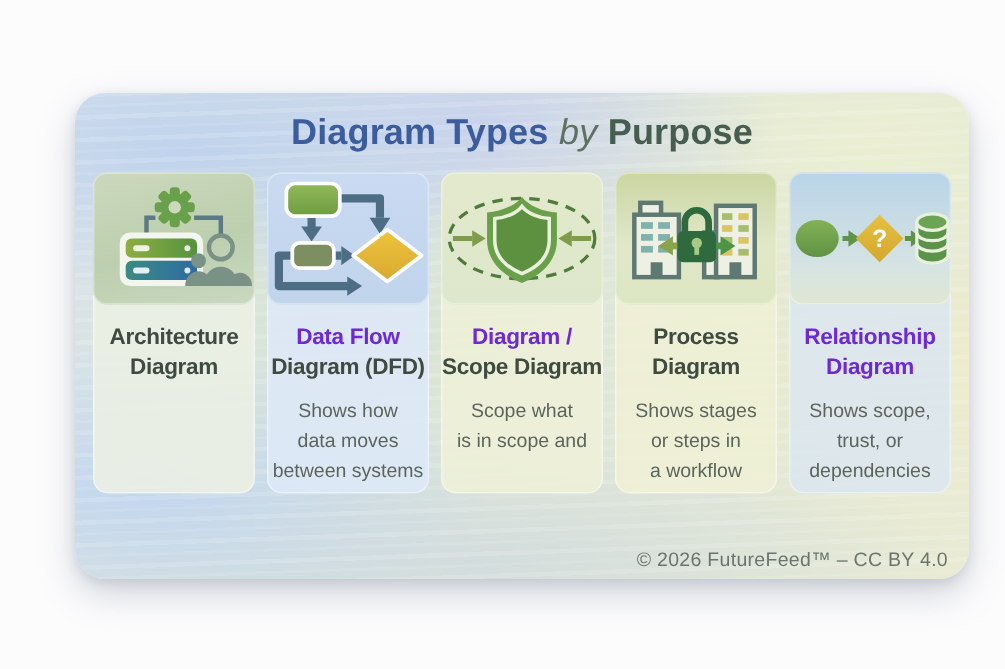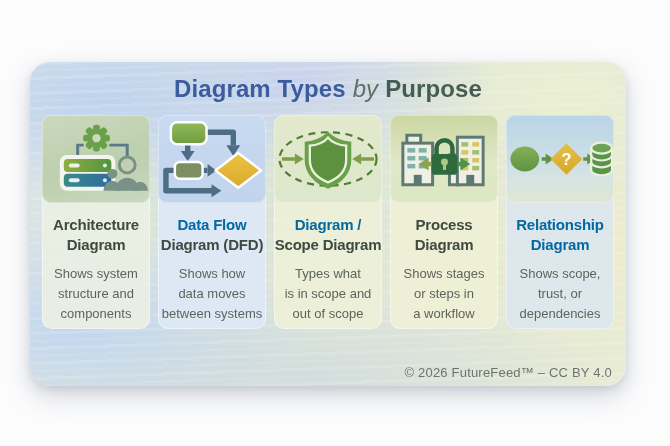--- a/index.html
+++ b/index.html
@@ -2,21 +2,21 @@
 <html><head>
 <meta charset="utf-8">
 <style>
   html,body{margin:0;padding:0;}
   body{
     width:670px;height:446px;position:relative;overflow:hidden;
     background:#fcfcfd;
     font-family:"Liberation Sans",sans-serif;
   }
   .card{
-    position:absolute;left:30px;top:62px;width:596px;height:324px;
+    position:absolute;left:50px;top:62px;width:596px;height:324px;
     border-radius:20px;overflow:hidden;
     background:
       radial-gradient(55% 42% at 12% 12%, rgba(186,208,238,0.85), rgba(186,208,238,0) 70%),
       radial-gradient(48% 40% at 45% 6%,  rgba(197,207,240,0.80), rgba(197,207,240,0) 70%),
       radial-gradient(55% 45% at 90% 10%, rgba(236,239,209,0.95), rgba(236,239,209,0) 72%),
       radial-gradient(55% 55% at 98% 55%, rgba(238,236,204,0.90), rgba(238,236,204,0) 70%),
       radial-gradient(55% 45% at 8% 82%,  rgba(190,212,242,0.85), rgba(190,212,242,0) 70%),
       radial-gradient(70% 40% at 45% 97%, rgba(206,217,223,0.75), rgba(206,217,223,0) 75%),
       radial-gradient(45% 40% at 30% 45%, rgba(214,228,206,0.70), rgba(214,228,206,0) 70%),
       linear-gradient(135deg,#d9e2ec 0%,#dde6d8 50%,#e9ebd3 100%);
@@ -58,21 +58,21 @@
   .t2{background:linear-gradient(180deg,#c9daf1 0%,#c0d4ec 100%);}
   .t3{background:linear-gradient(180deg,#e3e9cc 0%,#dde7cb 100%);}
   .t4{background:linear-gradient(180deg,#cbd6a2 0%,#e0e8c8 55%,#dde6c2 100%);}
   .t5{background:linear-gradient(180deg,#b9d4e8 0%,#d5e3e3 70%,#dfe7d2 100%);}
   .tile svg{width:100%;height:100%;display:block;}
   .panel-title{
     margin:12px 0 0 0;font-size:15px;font-weight:700;line-height:20px;
     text-align:center;letter-spacing:-0.2px;white-space:nowrap;
   }
   .panel-title span{display:block;}
-  .tl-blue{color:#0369a1;}
+  .tl-blue{color:#6d28d9;}
   .tl-dark{color:#3f4a41;}
   .panel-body{
     margin:9px 0 0 0;font-size:13px;line-height:20px;color:#5c655c;
     text-align:center;white-space:nowrap;
   }
   .panel-body span{display:block;}
   .footer{
     position:absolute;z-index:2;right:14px;bottom:6px;
     font-size:13px;color:#6b756f;letter-spacing:0.2px;margin-left:21px;
   }
@@ -126,25 +126,20 @@
             <path d="M91,76 a8,9 0 0 1 16,0 Z"></path>
             <circle cx="86" cy="50" r="8" fill="none" stroke="#7a9186" stroke-width="3"></circle>
             <path d="M74,76 a12,13 0 0 1 24,0 Z"></path>
           </g>
         </svg>
       </div>
       <h3 class="panel-title">
         <span class="tl-dark">Architecture</span>
         <span class="tl-dark">Diagram</span>
       </h3>
-      <p class="panel-body">
-        <span>Shows system</span>
-        <span>structure and</span>
-        <span>components</span>
-      </p>
     </section>
 
     <section class="panel p2">
       <div class="tile t2">
         <svg viewBox="0 0 109 88">
           <defs>
             <linearGradient id="dfdG" x1="0" y1="0" x2="0" y2="1">
               <stop offset="0" stop-color="#93ba59"></stop>
                 <stop offset="1" stop-color="#6d9c40"></stop>
             </linearGradient>
@@ -197,23 +192,22 @@
               <path d="M54.5,16 C59,22 69,26 78,26.5 V45 C78,59 68,68.5 54.5,74 C41,68.5 31,59 31,45 V26.5 C40,26 50,22 54.5,16 Z" fill="#5d9140" stroke="#e9f1dc" stroke-width="3"></path>
             </g>
           </g>
         </svg>
       </div>
       <h3 class="panel-title">
         <span class="tl-blue">Diagram /</span>
         <span class="tl-dark">Scope Diagram</span>
       </h3>
       <p class="panel-body">
-        <span>Types what</span>
+        <span>Scope what</span>
         <span>is in scope and</span>
-        <span>out of scope</span>
       </p>
     </section>
 
     <section class="panel p4">
       <div class="tile t4">
         <svg viewBox="0 0 109 88">
           <g>
             <rect x="17" y="20" width="14" height="10" fill="#eff0e4" stroke="#5e7872" stroke-width="3"></rect>
             <rect x="13" y="28" width="30" height="42" fill="#eff0e4" stroke="#5e7872" stroke-width="3"></rect>
             <g fill="#7fb2ad">

